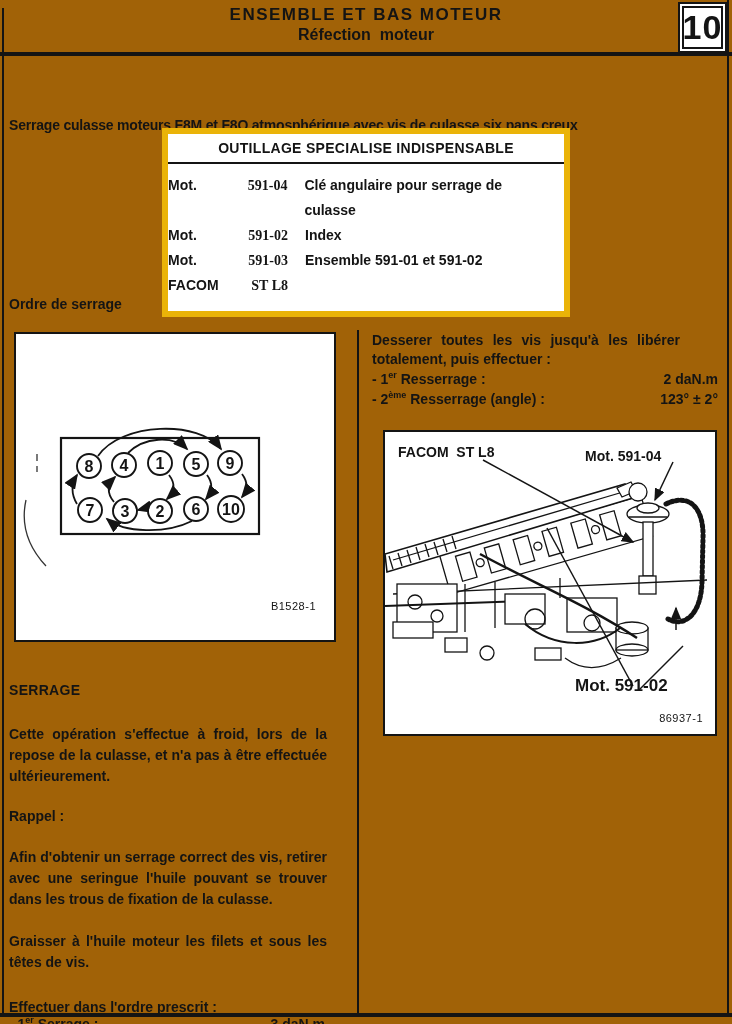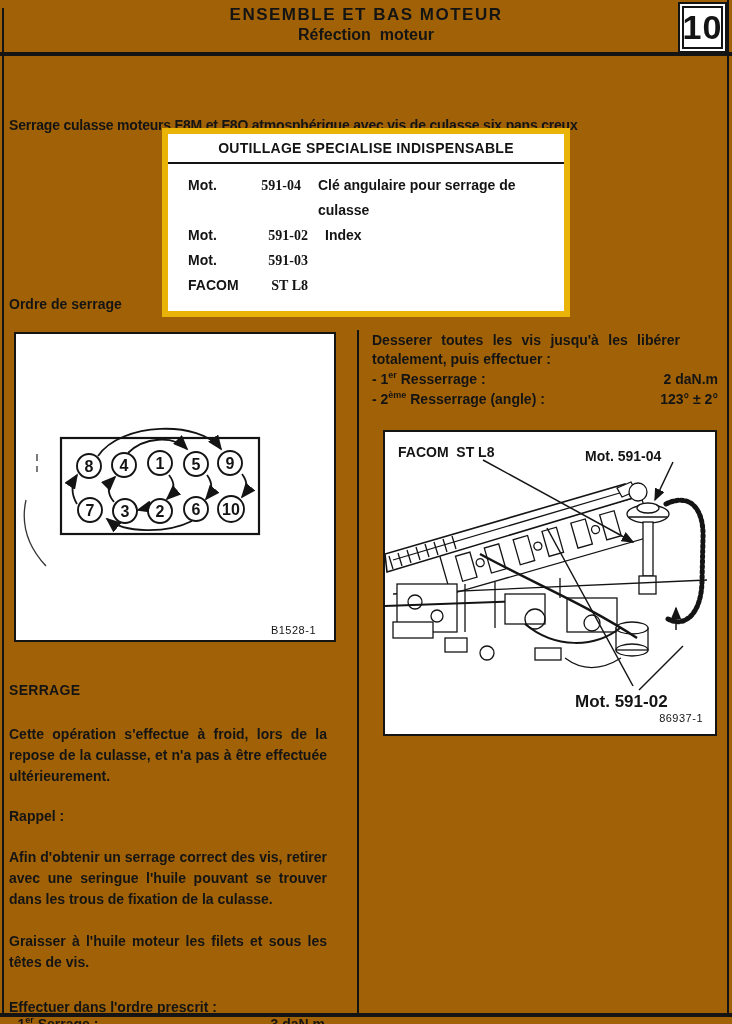--- a/index.html
+++ b/index.html
@@ -32,42 +32,42 @@
 
   
   .intro { position: absolute; top: 117px; left: 9px; width: 620px; font-size: 14px; letter-spacing: -0.2px; }
 
   
   .tools-table { position: absolute; top: 128px; left: 162px; width: 408px;
     border: 6px solid #eab308; background: #fff; }
   .tools-header { border-bottom: 2px solid #141414; height: 30px;
     display: flex; align-items: center; justify-content: center;
     font-size: 14px; letter-spacing: 0.3px; }
-  .tools-body { padding: 9px 8px 13px 20px; }
+  .tools-body { padding: 9px 8px 13px 0; }
   .tool-row { display: flex; align-items: baseline; font-size: 14px; line-height: 25px; }
   .tool-brand { width: 52px; }
   .tool-ref { width: 68px; text-align: right; white-space: pre; font-family: Liberation Serif, serif; }
   .tool-desc { margin-left: 17px; }
 
   
   .order-label { position: absolute; top: 296px; left: 9px; font-size: 14px; }
 
   
   .fig-box { position: absolute; border: 2px solid #141414; background: #fff; padding-left: 30px; }
   .left-fig { top: 332px; left: 14px; width: 322px; height: 310px; }
   .engine-fig { top: 430px; left: 383px; width: 334px; height: 306px; }
   .fig-ref { position: absolute; font-size: 11px; font-weight: normal; letter-spacing: 0.5px; }
-  .left-fig .fig-ref { right: 18px; bottom: 4px; }
+  .left-fig .fig-ref { right: 18px; bottom: 28px; }
   .engine-fig .fig-ref { right: 10px; bottom: 10px; background: #fff; padding: 0 2px; }
   .fig-box svg { position: absolute; top: 0; left: 0; }
 
   .eng-lbl { position: absolute; font-size: 14px; white-space: pre; }
   .lbl-facom { top: 12px; left: 13px; }
   .lbl-mot04 { top: 16px; left: 200px; }
-  .lbl-mot02 { top: 260px; left: 190px; font-size: 17px; }
+  .lbl-mot02 { top: 244px; left: 190px; font-size: 17px; }
 
   
   .right-text { position: absolute; top: 331px; left: 372px; width: 346px; font-size: 14px; line-height: 19px; }
   .jline { word-spacing: 5.5px; }
   .step-row { display: flex; justify-content: space-between; margin-top: 1px; }
   sup { font-size: 9px; vertical-align: super; line-height: 0; }
 
   
   .serrage { position: absolute; top: 682px; left: 9px; width: 318px; font-size: 14px; }
   .serrage .heading { margin-bottom: 26px; letter-spacing: 0.3px; }
@@ -103,20 +103,21 @@
         <span class="tool-desc">Clé angulaire pour serrage de culasse</span>
       </div>
       <div class="tool-row">
         <span class="tool-brand">Mot.</span>
         <span class="tool-ref">591-02</span>
         <span class="tool-desc">Index</span>
       </div>
       <div class="tool-row">
         <span class="tool-brand">Mot.</span>
         <span class="tool-ref">591-03</span>
+        <span class="tool-desc">Ensemble 591-01 et 591-02</span>
       </div>
       <div class="tool-row">
         <span class="tool-brand">FACOM</span>
         <span class="tool-ref">ST L8</span>
       </div>
     </div>
   </div>
 
   <div class="order-label">Ordre de serrage</div>
 

